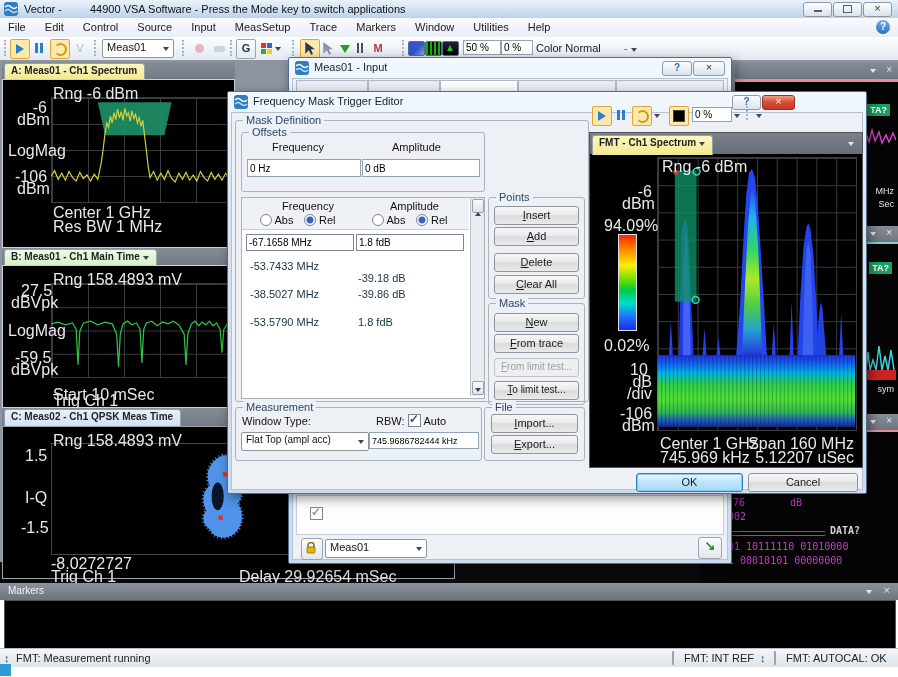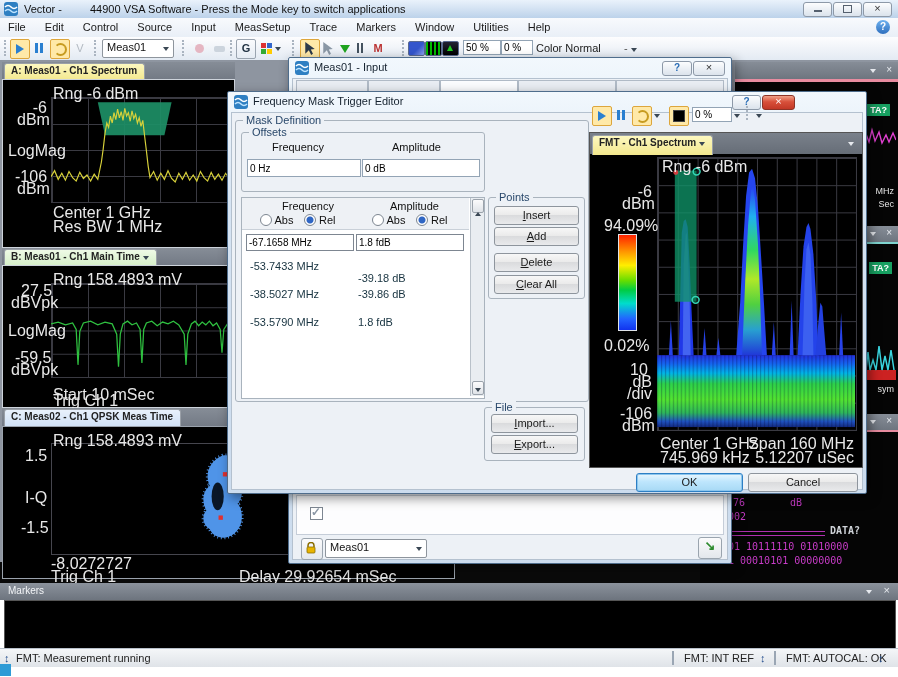--- a/index.html
+++ b/index.html
@@ -328,21 +328,36 @@
       </div>
 
       <div class="gbox" style="left:260px;top:105px;width:95px;height:100px">
         <span class="glbl">Points</span>
         <div class="btn fl" style="left:5px;top:8px;width:83px">Insert</div>
         <div class="btn fl" style="left:5px;top:29px;width:83px">Add</div>
         <div class="btn fl" style="left:5px;top:55px;width:83px">Delete</div>
         <div class="btn fl" style="left:5px;top:77px;width:83px">Clear All</div>
       </div>
 
-
+      <div class="gbox" style="left:260px;top:211px;width:95px;height:100px">
+        <span class="glbl">Mask</span>
+        <div class="btn fl" style="left:5px;top:9px;width:83px">New</div>
+        <div class="btn fl" style="left:5px;top:30px;width:83px">From trace</div>
+        <div class="btn fl dis" style="left:5px;top:54px;width:83px;font-size:10px">From limit test...</div>
+        <div class="btn fl" style="left:5px;top:77px;width:83px;font-size:10px">To limit test...</div>
+      </div>
+
+      <div class="gbox" style="left:7px;top:315px;width:245px;height:52px">
+        <span class="glbl">Measurement</span>
+        <span class="abs" style="left:6px;top:7px">Window Type:</span>
+        <span class="abs" style="left:140px;top:7px">RBW:</span>
+        <span class="abs" style="left:172px;top:6px"><span class="cb ck"></span> <span>Auto</span></span>
+        <span class="dd" style="left:5px;top:24px;width:118px;height:15px;font-size:10px"><span>Flat Top  (ampl acc)</span><span class="caret"></span></span>
+        <input class="field abs" style="left: 133px; top: 24px; width: 104px; height: 15px; font-size: 9px;" readonly="" value="745.9686782444 kHz">
+      </div>
 
       <div class="gbox" style="left:256px;top:315px;width:99px;height:52px">
         <span class="glbl">File</span>
         <div class="btn fl" style="left:6px;top:6px;width:85px">Import...</div>
         <div class="btn fl" style="left:6px;top:27px;width:85px">Export...</div>
       </div>
 
       <span class="tbtn hl" style="left:364px;top:14px">
           <span style="display:block;margin:4px 0 0 5px;width:0;height:0;border-top:5px solid transparent;border-bottom:5px solid transparent;border-left:8px solid #2a7fd0"></span>
         </span>

